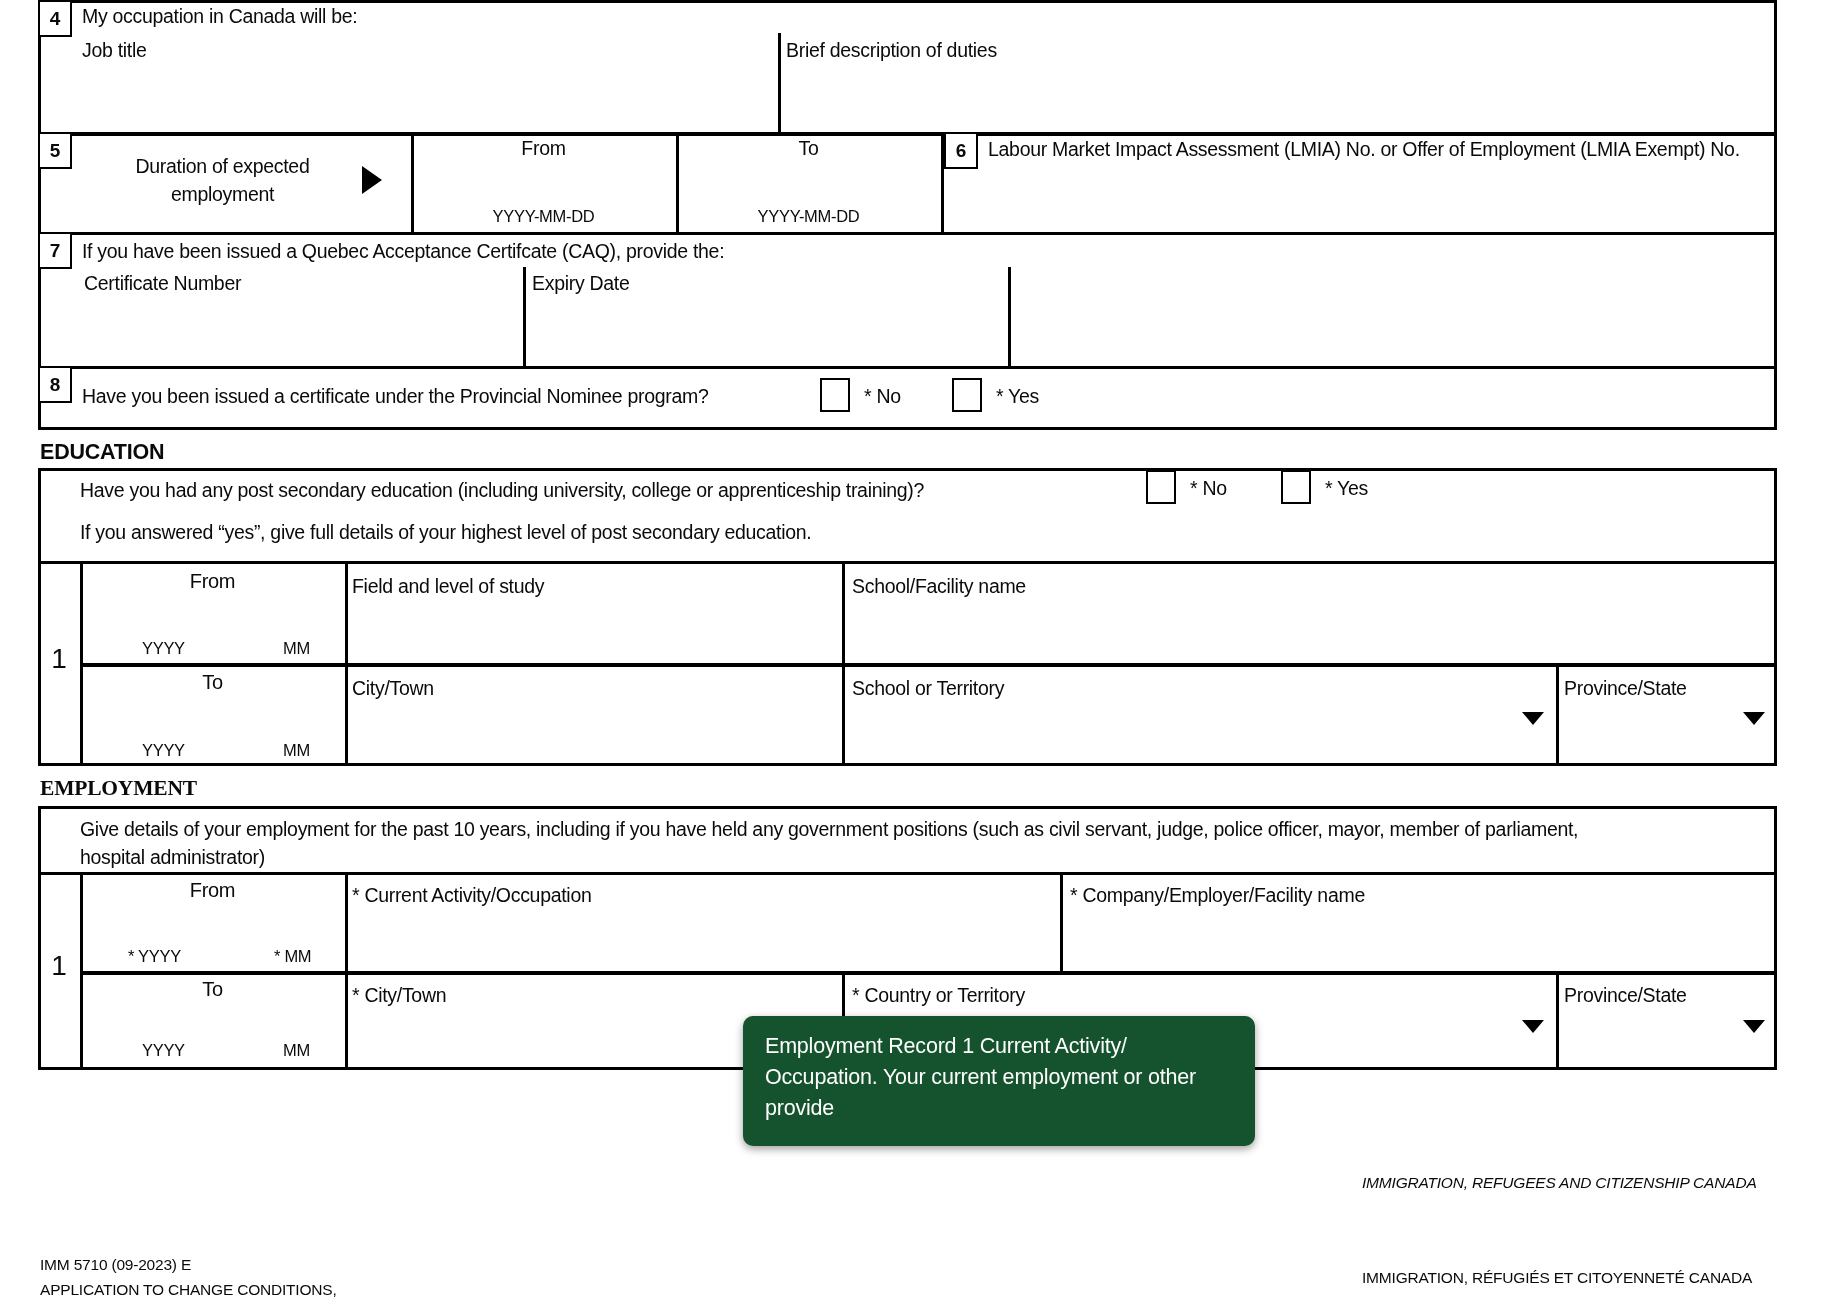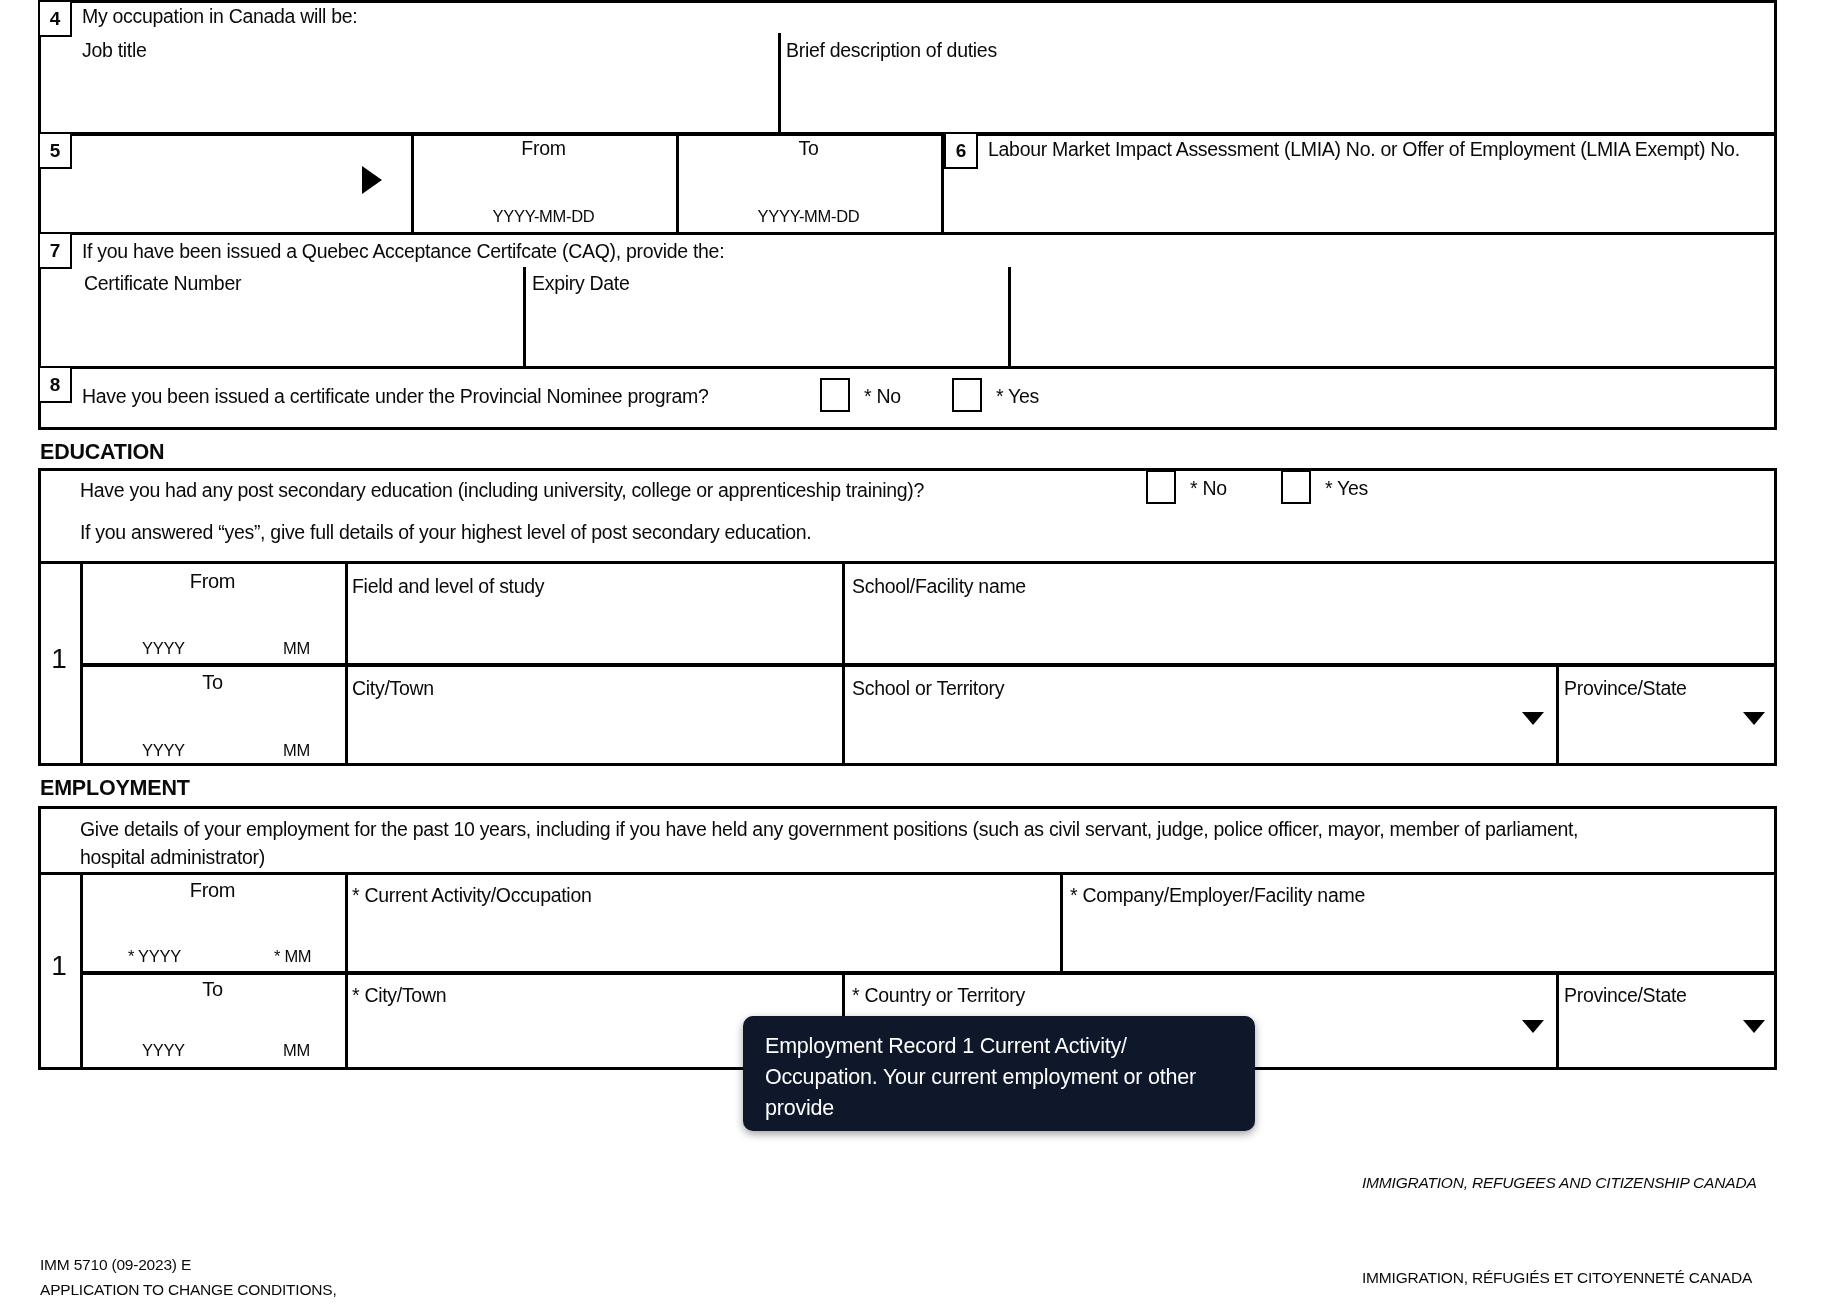--- a/index.html
+++ b/index.html
@@ -13,21 +13,21 @@
   .box{position:absolute;border:3px solid #000;box-sizing:border-box;}
   .hline{position:absolute;background:#000;height:3px;}
   .hline4{position:absolute;background:#000;height:4px;}
   .vline{position:absolute;background:#000;width:2.5px;}
   .numbox{position:absolute;width:34px;height:37px;border:2.5px solid #000;box-sizing:border-box;background:#fff;
           font-weight:bold;font-size:19px;display:flex;align-items:center;justify-content:center;}
   .checkbox{position:absolute;width:30px;height:34px;border:2.5px solid #000;box-sizing:border-box;background:#fff;cursor:pointer;}
   .tri-right{position:absolute;width:0;height:0;border-top:14px solid transparent;border-bottom:14px solid transparent;border-left:20px solid #000;}
   .tri-down{position:absolute;width:0;height:0;border-left:11px solid transparent;border-right:11px solid transparent;border-top:13px solid #000;cursor:pointer;}
   .field{position:absolute;cursor:text;}
-  .tooltip{position:absolute;left:743px;top:1016px;width:512px;height:115px;background:#0f172a;
+  .tooltip{position:absolute;left:743px;top:1016px;width:512px;height:130px;background:#14532d;
            border-radius:10px;box-shadow:0 3px 9px rgba(0,0,0,0.38);z-index:10;box-sizing:border-box;
            padding:15px 0 0 22px;}
   .tooltip .tline{color:#ffffff;font-size:21.5px;line-height:31px;letter-spacing:-0.2px;white-space:nowrap;}
   .footer-txt{position:absolute;font-size:15.5px;letter-spacing:-0.2px;white-space:nowrap;}
 </style>
 </head>
 <body>
 
 <div id="page">
 
@@ -45,20 +45,21 @@
   <div class="lbl" style="left:786px;top:39px;">Brief description of duties</div>
   <div class="field" style="left:82px;top:66px;width:688px;height:62px;"></div>
   <div class="field" style="left:786px;top:66px;width:985px;height:62px;"></div>
 
   <div class="numbox" style="left:38px;top:132px;">
       <span>5</span>
     </div>
   <div class="vline" style="left:411px;top:132px;height:100px;"></div>
   <div class="vline" style="left:676px;top:132px;height:100px;"></div>
   <div class="vline" style="left:941px;top:132px;height:100px;"></div>
+  <div class="lbl ctr wrap" style="left:100px;top:152px;width:245px;line-height:28px;">Duration of expected employment</div>
   <div class="tri-right" style="left:362px;top:166px;"></div>
   <div class="lbl ctr" style="left:411px;top:137px;width:265px;">From</div>
   <div class="lbl ctr small" style="left:411px;top:207px;width:265px;">YYYY-MM-DD</div>
   <div class="lbl ctr" style="left:676px;top:137px;width:265px;">To</div>
   <div class="lbl ctr small" style="left:676px;top:207px;width:265px;">YYYY-MM-DD</div>
   <div class="field" style="left:415px;top:162px;width:258px;height:44px;"></div>
   <div class="field" style="left:680px;top:162px;width:258px;height:44px;"></div>
 
   <div class="numbox" style="left:944px;top:132px;">
       <span>6</span>
@@ -119,21 +120,21 @@
   <div class="tri-down" style="left:1743px;top:712px;"></div>
 
   <div class="field" style="left:83px;top:565px;width:258px;height:70px;"></div>
   <div class="field" style="left:348px;top:600px;width:490px;height:60px;"></div>
   <div class="field" style="left:845px;top:600px;width:928px;height:60px;"></div>
   <div class="field" style="left:83px;top:668px;width:258px;height:68px;"></div>
   <div class="field" style="left:348px;top:702px;width:490px;height:60px;"></div>
   <div class="field" style="left:845px;top:702px;width:670px;height:60px;"></div>
   <div class="field" style="left:1559px;top:702px;width:180px;height:60px;"></div>
 
-  <div class="heading" style="left:40px;top:776px;">EMPLOYMENT</div>
+  <div class="heading" style="left:40px;top:776px;font-family:Liberation Serif, serif;">EMPLOYMENT</div>
 
   <div class="box" style="left:38px;top:806px;width:1739px;height:264px;"></div>
   <div class="lbl" style="left:80px;top:818px;">Give details of your employment for the past 10 years, including if you have held any government positions (such as civil servant, judge, police officer, mayor, member of parliament,</div>
   <div class="lbl" style="left:80px;top:846px;">hospital administrator)</div>
 
   <div class="hline" style="left:38px;top:872px;width:1739px;"></div>
   <div class="hline4" style="left:80px;top:971px;width:1697px;"></div>
   <div class="vline" style="left:80px;top:872px;height:198px;"></div>
   <div class="vline" style="left:345px;top:872px;height:198px;"></div>
   <div class="vline" style="left:1060px;top:872px;height:99px;"></div>

